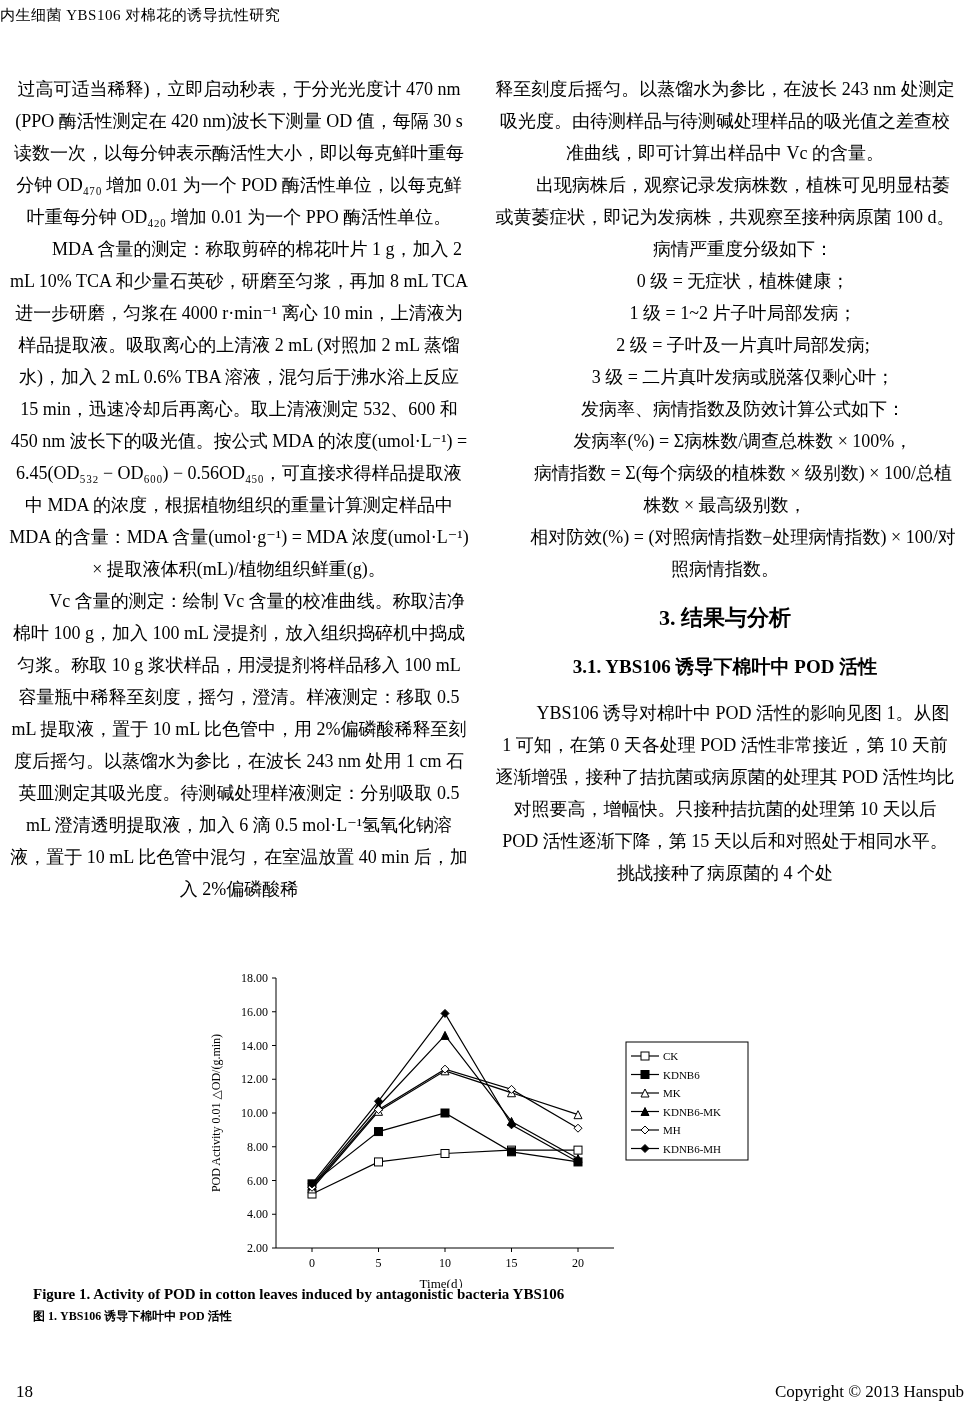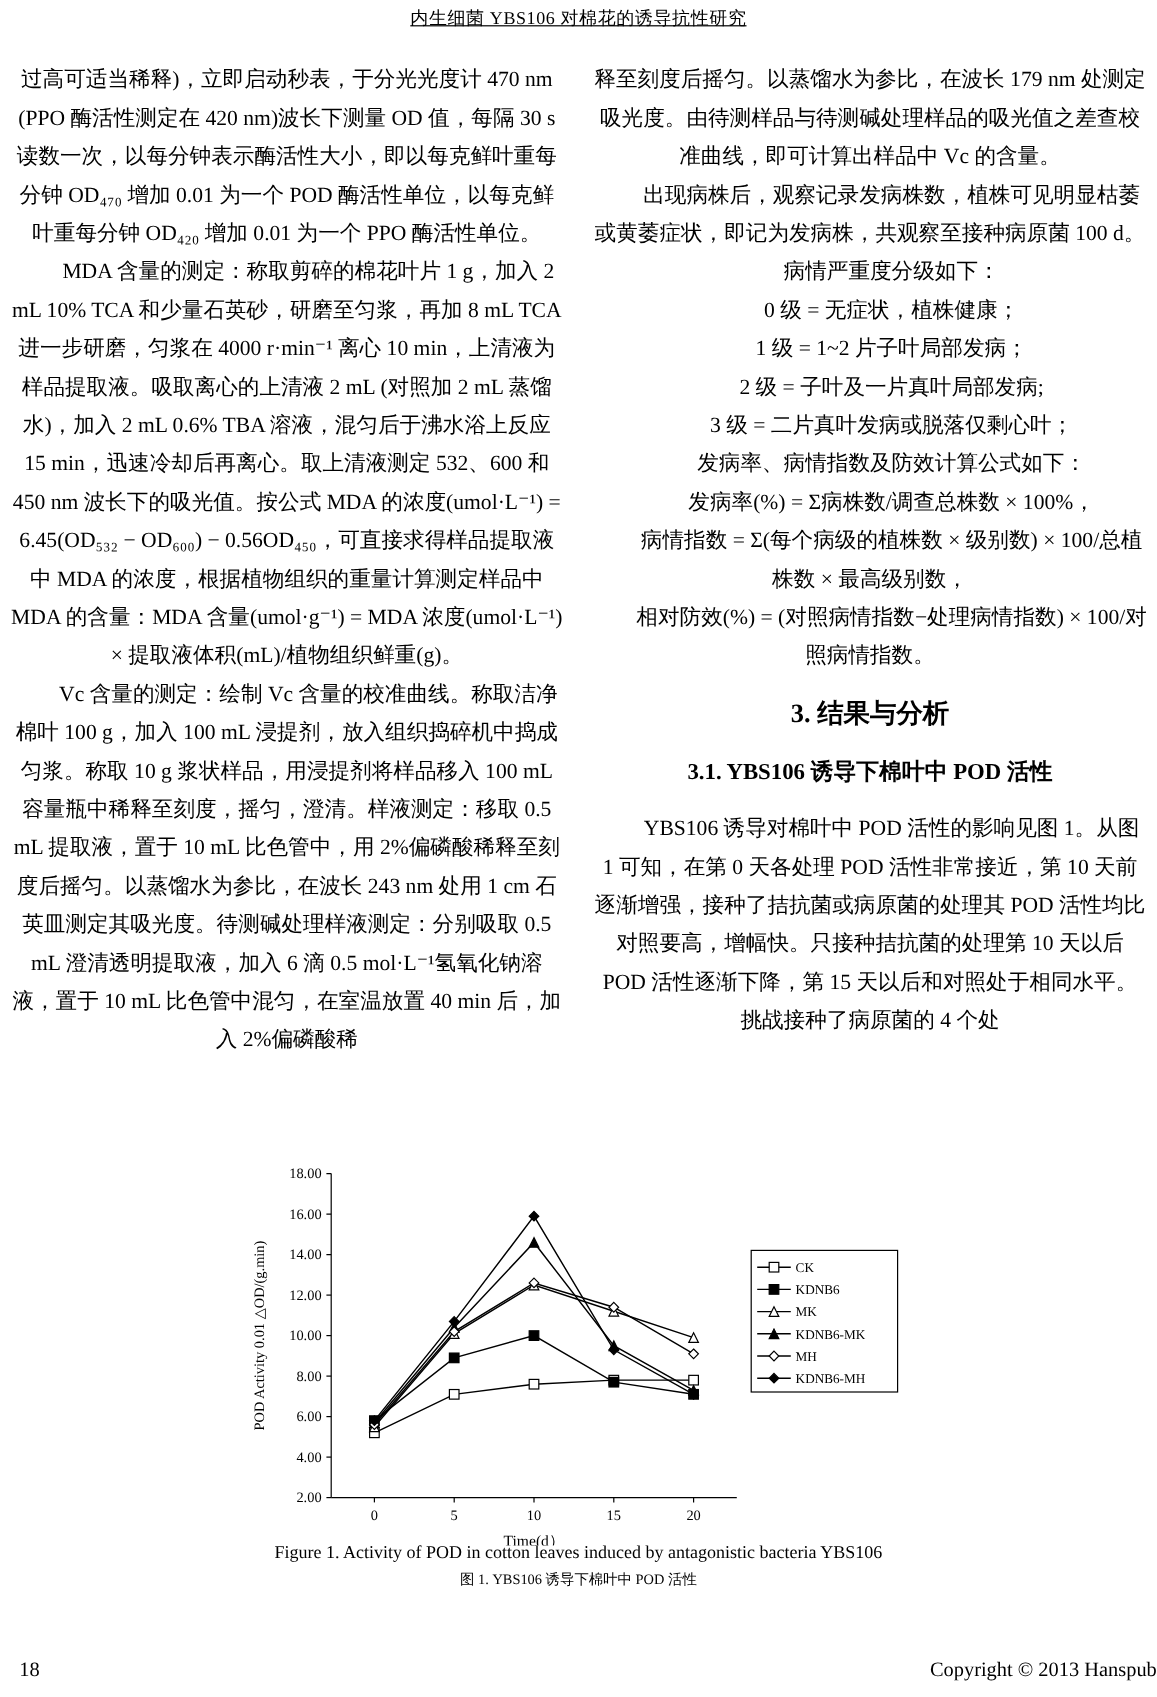--- a/index.html
+++ b/index.html
@@ -4,54 +4,54 @@
 <style>
   * { margin:0; padding:0; box-sizing:border-box; }
   html { background:#fff; }
   body {
     width:964px; height:1414px; position:relative; background:#ffffff;
     font-family:"Liberation Serif","DejaVu Serif",serif; color:#000;
     overflow:hidden;
   }
   .running-head {
     position:absolute; top:6px; left:0; width:100%;
-    text-align:center; font-size:15px; letter-spacing:0.5px;text-decoration:underline;
+    text-align:left; font-size:15px; letter-spacing:0.5px;
   }
   .columns {
     position:absolute; top:50px; left:8px; width:948px;
     display:flex; gap:24px;
   }
-  .col { flex:1; font-size:18px; line-height:32px; text-align:justify; }
+  .col { flex:1; font-size:18px; line-height:32px; text-align:justify;margin-top:23px; }
   .col p { margin:0;text-align:center; }
   .ind { text-indent:2em; }
   .h2 { font-size:22px; font-weight:bold; line-height:30px; margin-top:18px !important; text-align:left; }
   .h3 { font-size:19px; font-weight:bold; line-height:28px; margin-top:20px !important; margin-bottom:16px !important; text-align:left; }
   .chart-wrap { position:absolute; top:966px; left:206px; width:548px; height:322px; }
   svg text { font-family:"Liberation Serif","DejaVu Serif",serif; fill:#000; }
-  .captions { position:absolute; top:1286px; left:0; width:100%; text-align:center; font-weight:normal; }
+  .captions { position:absolute; top:1286px; left:0; width:100%; font-weight:bold;padding-left:33px; }
   .cap-en { font-size:15px; }
   .cap-zh { font-size:12px; margin-top:5px; }
   .footer {
     position:absolute; top:1382px; left:16px; width:948px;
     display:flex; justify-content:space-between; font-size:17px;
   }
 </style>
 </head>
 <body>
 
 <div class="running-head">内生细菌 YBS106 对棉花的诱导抗性研究</div>
 
 <div class="columns">
   <div class="col">
     <p>过高可适当稀释)，立即启动秒表，于分光光度计 470 nm (PPO 酶活性测定在 420 nm)波长下测量 OD 值，每隔 30 s 读数一次，以每分钟表示酶活性大小，即以每克鲜叶重每分钟 OD₄₇₀ 增加 0.01 为一个 POD 酶活性单位，以每克鲜叶重每分钟 OD₄₂₀ 增加 0.01 为一个 PPO 酶活性单位。</p>
     <p class="ind">MDA 含量的测定：称取剪碎的棉花叶片 1 g，加入 2 mL 10% TCA 和少量石英砂，研磨至匀浆，再加 8 mL TCA 进一步研磨，匀浆在 4000 r·min⁻¹ 离心 10 min，上清液为样品提取液。吸取离心的上清液 2 mL (对照加 2 mL 蒸馏水)，加入 2 mL 0.6% TBA 溶液，混匀后于沸水浴上反应 15 min，迅速冷却后再离心。取上清液测定 532、600 和 450 nm 波长下的吸光值。按公式 MDA 的浓度(umol·L⁻¹) = 6.45(OD₅₃₂ − OD₆₀₀) − 0.56OD₄₅₀，可直接求得样品提取液中 MDA 的浓度，根据植物组织的重量计算测定样品中 MDA 的含量：MDA 含量(umol·g⁻¹) = MDA 浓度(umol·L⁻¹) × 提取液体积(mL)/植物组织鲜重(g)。</p>
     <p class="ind">Vc 含量的测定：绘制 Vc 含量的校准曲线。称取洁净棉叶 100 g，加入 100 mL 浸提剂，放入组织捣碎机中捣成匀浆。称取 10 g 浆状样品，用浸提剂将样品移入 100 mL 容量瓶中稀释至刻度，摇匀，澄清。样液测定：移取 0.5 mL 提取液，置于 10 mL 比色管中，用 2%偏磷酸稀释至刻度后摇匀。以蒸馏水为参比，在波长 243 nm 处用 1 cm 石英皿测定其吸光度。待测碱处理样液测定：分别吸取 0.5 mL 澄清透明提取液，加入 6 滴 0.5 mol·L⁻¹氢氧化钠溶液，置于 10 mL 比色管中混匀，在室温放置 40 min 后，加入 2%偏磷酸稀</p>
   </div>
   <div class="col">
-    <p>释至刻度后摇匀。以蒸馏水为参比，在波长 179 nm 处测定吸光度。由待测样品与待测碱处理样品的吸光值之差查校准曲线，即可计算出样品中 Vc 的含量。</p>
+    <p>释至刻度后摇匀。以蒸馏水为参比，在波长 243 nm 处测定吸光度。由待测样品与待测碱处理样品的吸光值之差查校准曲线，即可计算出样品中 Vc 的含量。</p>
     <p class="ind">出现病株后，观察记录发病株数，植株可见明显枯萎或黄萎症状，即记为发病株，共观察至接种病原菌 100 d。</p>
     <p class="ind">病情严重度分级如下：</p>
     <p class="ind">0 级 = 无症状，植株健康；</p>
     <p class="ind">1 级 = 1~2 片子叶局部发病；</p>
     <p class="ind">2 级 = 子叶及一片真叶局部发病;</p>
     <p class="ind">3 级 = 二片真叶发病或脱落仅剩心叶；</p>
     <p class="ind">发病率、病情指数及防效计算公式如下：</p>
     <p class="ind">发病率(%) = Σ病株数/调查总株数 × 100%，</p>
     <p class="ind">病情指数 = Σ(每个病级的植株数 × 级别数) × 100/总植株数 × 最高级别数，</p>
     <p class="ind">相对防效(%) = (对照病情指数−处理病情指数) × 100/对照病情指数。</p>

